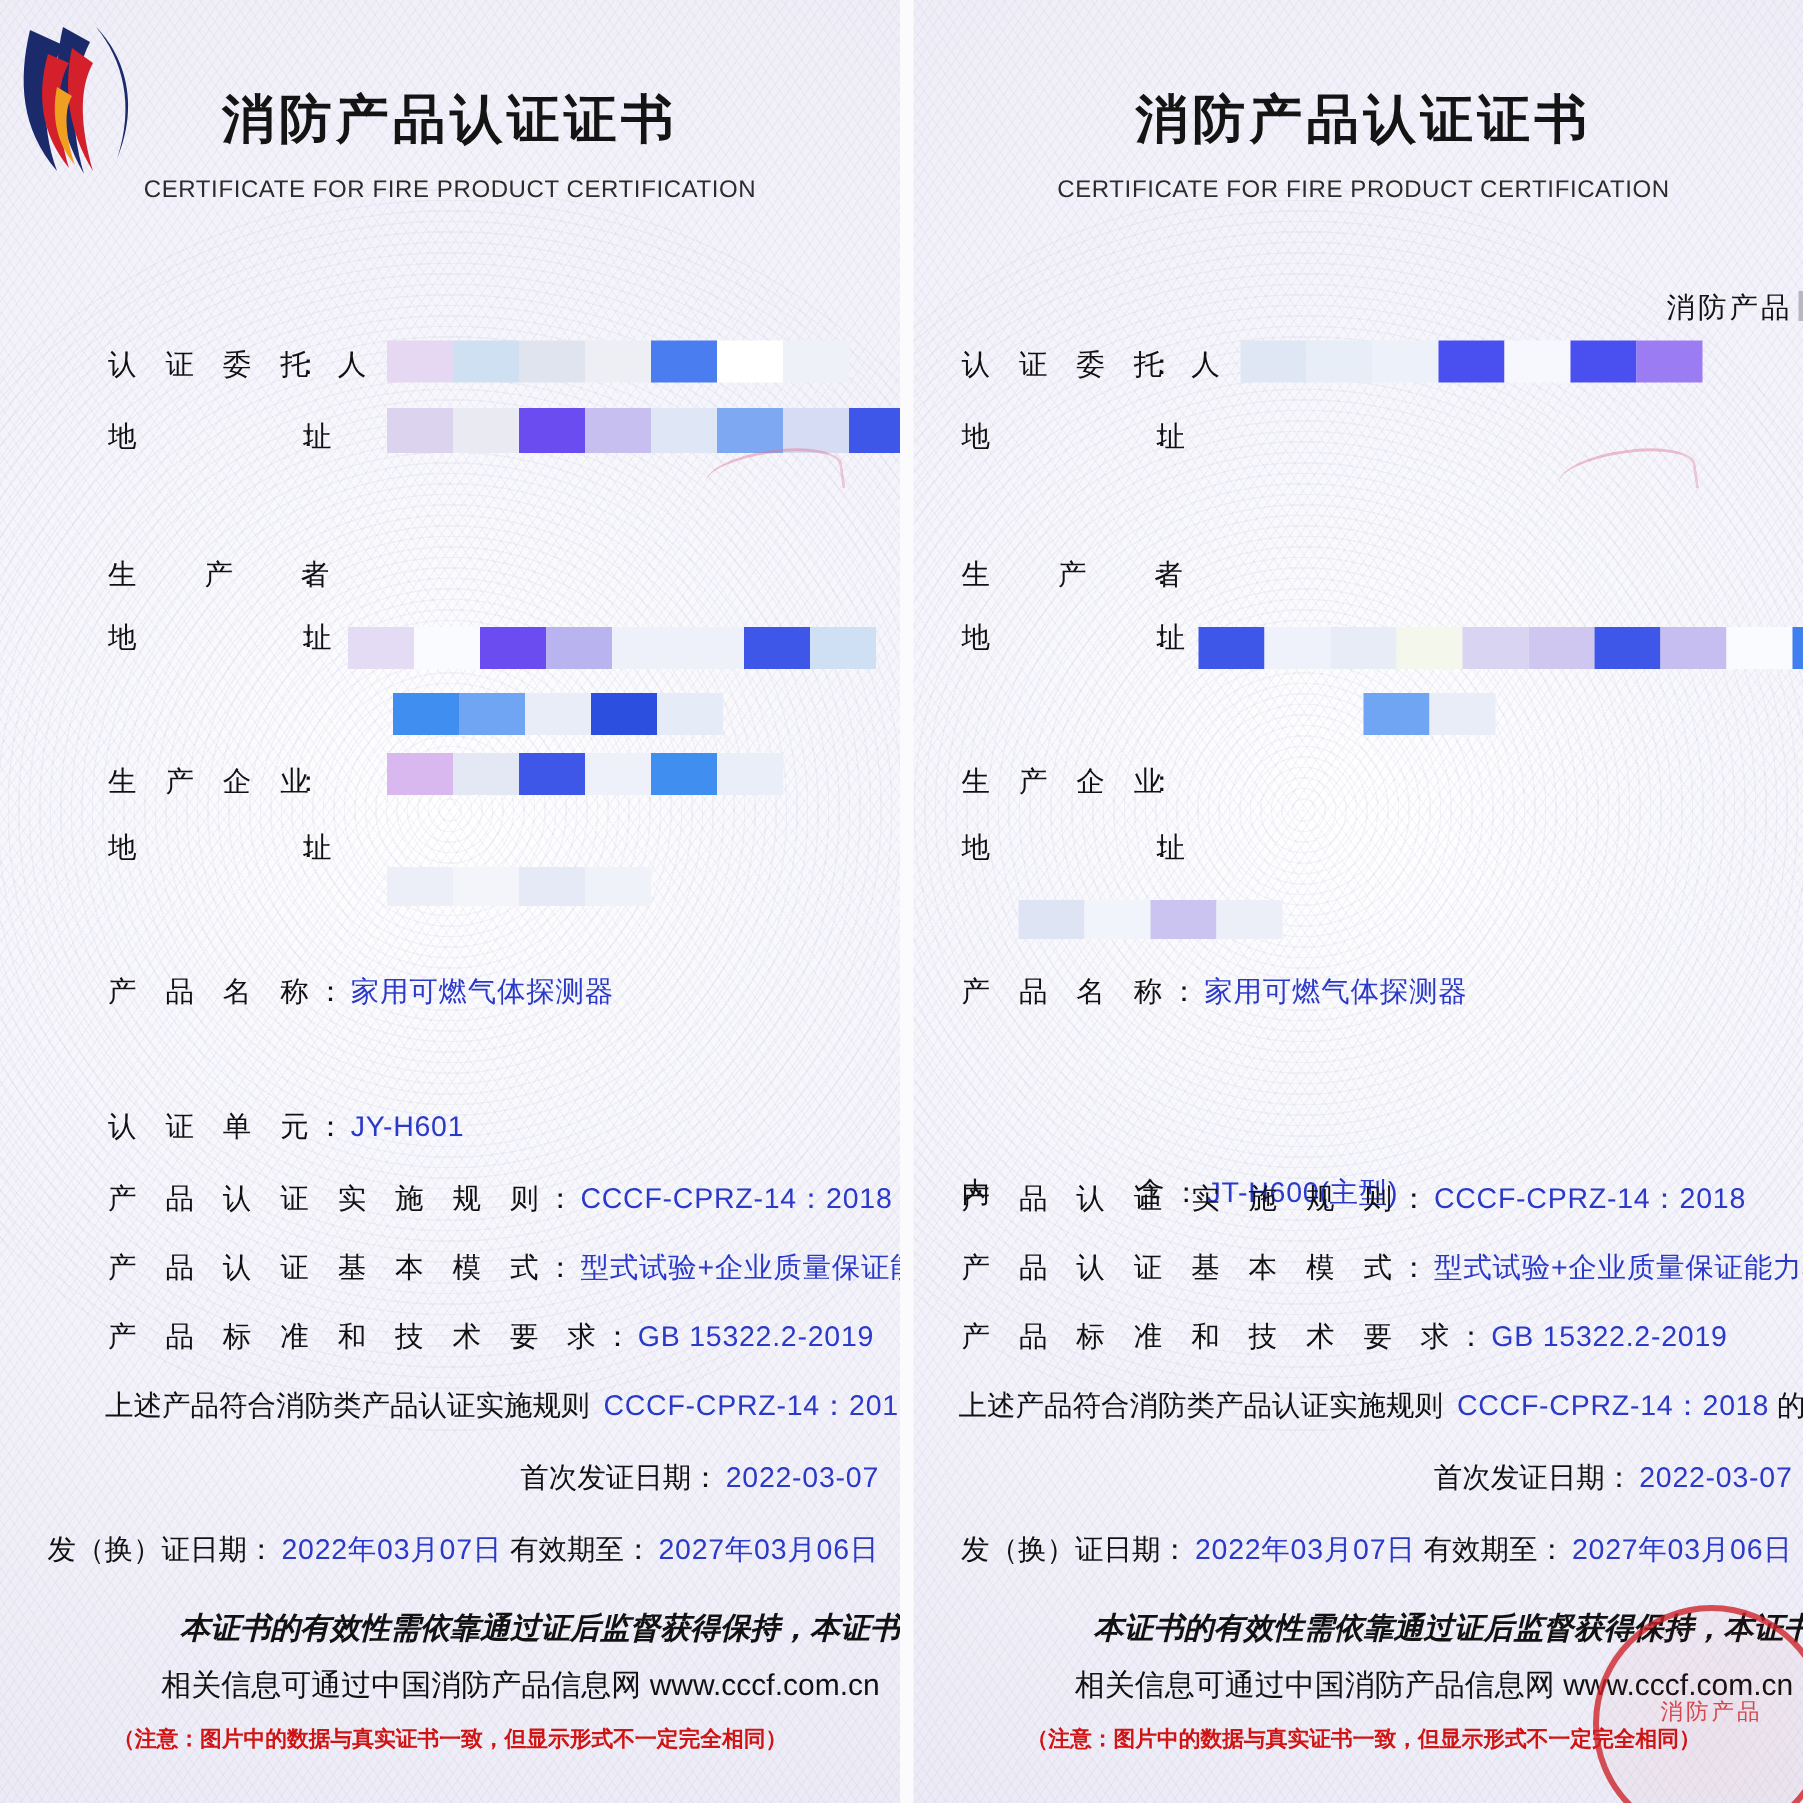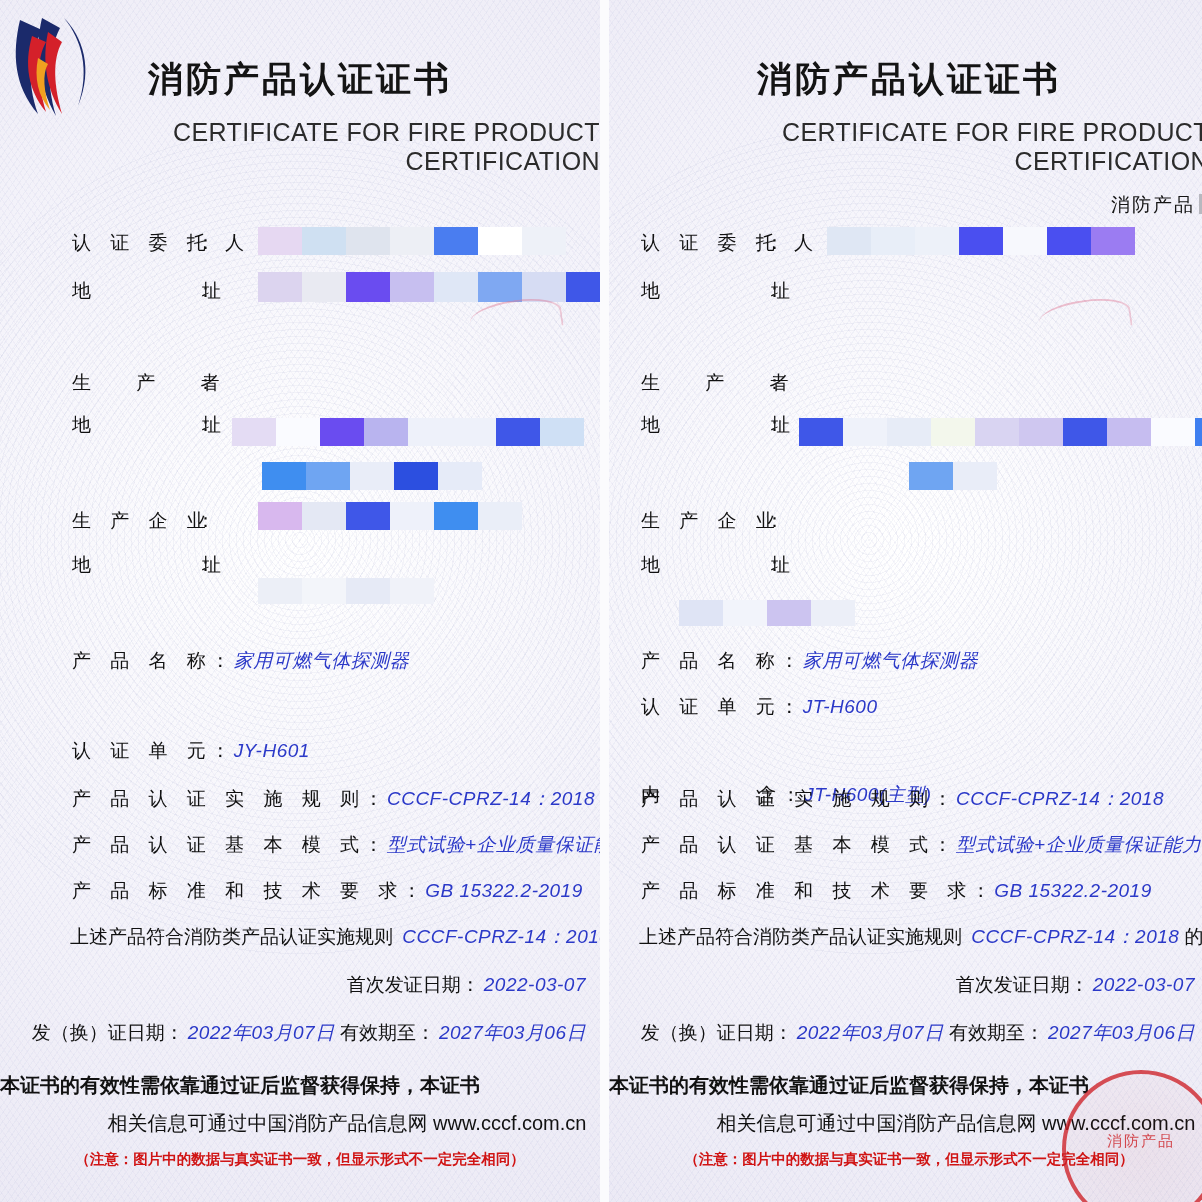--- a/index.html
+++ b/index.html
@@ -40,39 +40,39 @@
   .logo{position:absolute;left:8px;top:14px;width:92px;height:112px;}
   .logo svg{display:block;}
 
   
   .title-cn{
     position:absolute;top:56px;left:0;width:600px;text-align:center;
     font-size:35px;font-weight:bold;color:#141414;letter-spacing:3px;
     font-family:"DejaVu Sans","Liberation Sans",sans-serif;
   }
   .title-en{
-    position:absolute;top:118px;left:0;width:600px;text-align:right;
-    font-size:25px;color:#2b2b2b;letter-spacing:.4px;
+    position:absolute;top:118px;left:0;width:600px;text-align:center;
+    font-size:16px;color:#2b2b2b;letter-spacing:.4px;
   }
   .cert-no{
     position:absolute;top:192px;right:22px;
     font-size:19px;color:#141414;letter-spacing:2px;
   }
   .cert-no .redact{display:inline-block;vertical-align:-3px;width:34px;height:20px;background:#b8b8bf;margin-left:4px;}
 
   
   .row{position:absolute;left:72px;width:520px;font-size:19px;color:#111;white-space:nowrap;}
   .lab{display:inline-block;letter-spacing:7px;}
   .lab-w120{width:126px;}
   .colon{margin-left:-2px;}
-  .val{color:#2b39c8;margin-left:4px;letter-spacing:.5px;font-style:italic;}
+  .val{color:#2b39c8;margin-left:4px;letter-spacing:.5px;}
   .row-r{position:absolute;width:600px;text-align:right;font-size:19px;color:#111;padding-right:14px;box-sizing:border-box;}
 
   
-  .foot{position:absolute;left:0;width:600px;text-align:left;font-size:20px;color:#111;font-weight:bold;}
+  .foot{position:absolute;left:0;width:600px;text-align:right;font-size:20px;color:#111;font-weight:bold;font-style:italic;}
   .foot-2{position:absolute;left:0;width:694px;text-align:center;font-size:20px;color:#111;}
   .note{position:absolute;left:0;width:600px;text-align:center;font-size:14.5px;color:#d01414;font-weight:bold;}
 
   
   .mosaic{position:absolute;}
   .mosaic i{position:absolute;display:block;}
 
   
   .seal{
     position:absolute;right:-18px;bottom:-26px;width:150px;height:150px;border-radius:50%;
@@ -290,23 +290,20 @@
         <i style="left:44px;top:0;width:44px;height:26px;background:#f2f4fb"></i>
         <i style="left:88px;top:0;width:44px;height:26px;background:#ccc4f0"></i>
         <i style="left:132px;top:0;width:44px;height:26px;background:#eceff8"></i>
       </div>
 
       <div class="seal-pink" style="left:470px;top:300px;"></div>
 
       <div class="row" style="top:648px;">
         <span class="lab">产 品 名 称</span><span class="colon">：</span><span class="val">家用可燃气体探测器</span>
       </div>
-      <div class="row" style="top:694px;">
-        <span class="lab">认 证 单 元</span><span class="colon">：</span><span class="val">JT-H600</span>
-      </div>
       <div class="row" style="top:740px;margin-top:42px;">
         <span class="lab">内　　　 含</span><span class="colon">：</span><span class="val">JT-H600(主型)</span>
       </div>
       <div class="row" style="top:786px;">
         <span class="lab">产 品 认 证 实 施 规 则</span><span class="colon">：</span><span class="val">CCCF-CPRZ-14：2018</span>
       </div>
       <div class="row" style="top:832px;">
         <span class="lab">产 品 认 证 基 本 模 式</span><span class="colon">：</span><span class="val">型式试验+企业质量保证能力检查和产品一致性检查</span>
       </div>
       <div class="row" style="top:878px;">

